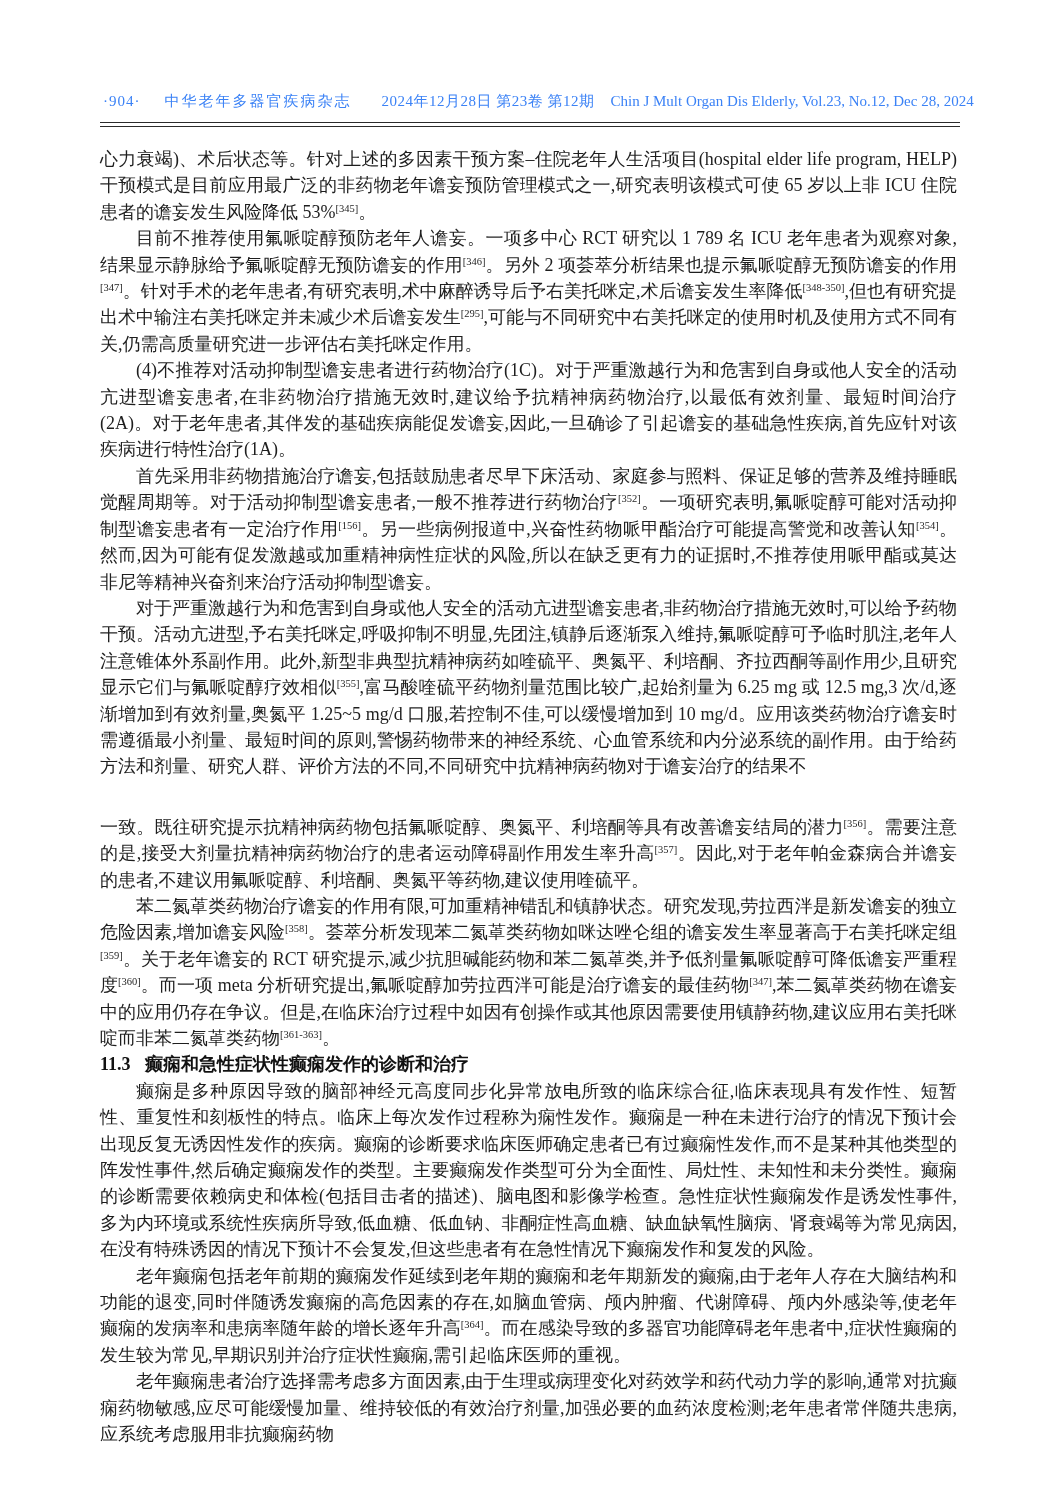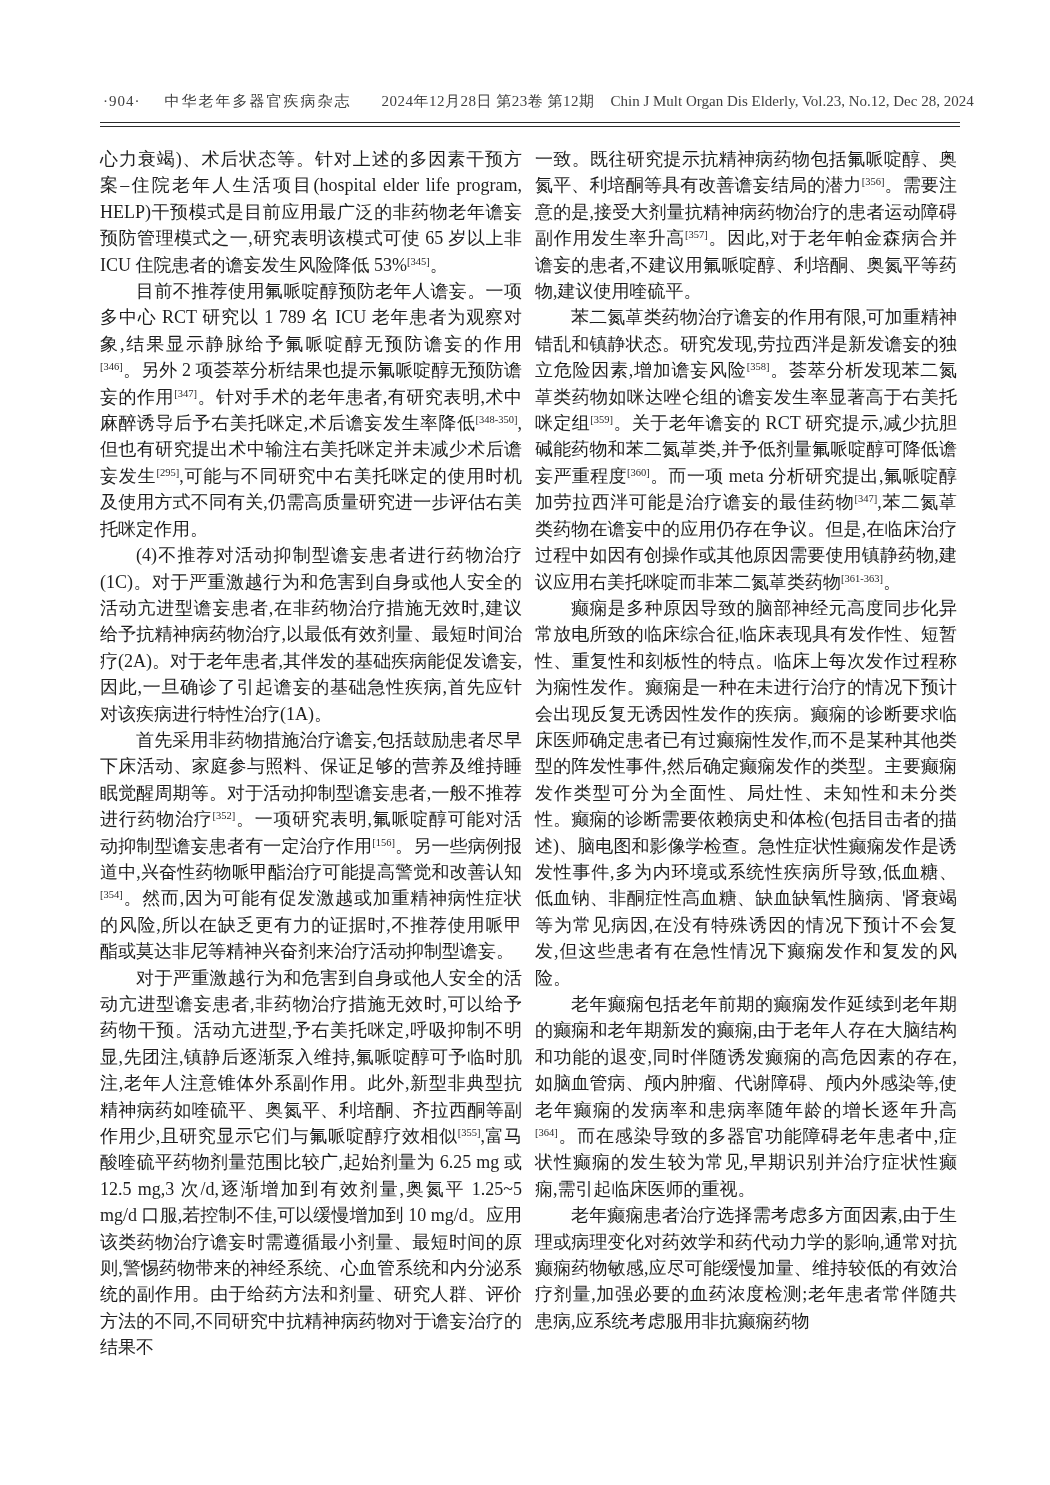--- a/index.html
+++ b/index.html
@@ -9,37 +9,37 @@
     font-family: "Liberation Serif", "DejaVu Serif", serif;
     color: #1e1e1e;
     position: relative;
     overflow: hidden;
   }
   .page { position: absolute; inset: 0; }
 
   .page-header {
     position: absolute; top: 92px; left: 103px; right: 93px;
     display: flex; align-items: baseline;
-    font-size: 15px; white-space: nowrap; color: #404040;
+    font-size: 15px; white-space: nowrap; color: #3b82f6;
   }
   .pg-num { letter-spacing: 1px; }
   .jcn { margin-left: 24px; letter-spacing: 2px; }
   .jiss { margin-left: 30px; letter-spacing: 0.5px; }
   .jen { margin-left: 16px; }
 
   .header-rule {
     position: absolute; top: 122px; left: 100px; right: 90px;
     height: 3px;
     border-top: 1.5px solid #2b2b2b;
     border-bottom: 1.5px solid #2b2b2b;
   }
 
   .content {
     position: absolute; top: 146px; left: 100px; right: 93px;
-    display: flex; gap: 13px;
+    display: flex; gap: 34px; flex-direction: column;
   }
   .col { flex: 1 1 0; min-width: 0; }
 
   .para {
     margin: 0;
     font-size: 18px;
     line-height: 26.4px;
     text-align: justify;
     text-justify: inter-character;
   }
@@ -79,18 +79,19 @@
     <div class="col">
         <p class="para">心力衰竭)、术后状态等。针对上述的多因素干预方案–住院老年人生活项目(hospital elder life program, HELP)干预模式是目前应用最广泛的非药物老年谵妄预防管理模式之一,研究表明该模式可使 65 岁以上非 ICU 住院患者的谵妄发生风险降低 53%<sup class="ref">[345]</sup>。</p>
         <p class="para indent">目前不推荐使用氟哌啶醇预防老年人谵妄。一项多中心 RCT 研究以 1 789 名 ICU 老年患者为观察对象,结果显示静脉给予氟哌啶醇无预防谵妄的作用<sup class="ref">[346]</sup>。另外 2 项荟萃分析结果也提示氟哌啶醇无预防谵妄的作用<sup class="ref">[347]</sup>。针对手术的老年患者,有研究表明,术中麻醉诱导后予右美托咪定,术后谵妄发生率降低<sup class="ref">[348-350]</sup>,但也有研究提出术中输注右美托咪定并未减少术后谵妄发生<sup class="ref">[295]</sup>,可能与不同研究中右美托咪定的使用时机及使用方式不同有关,仍需高质量研究进一步评估右美托咪定作用。</p>
         <p class="para indent">(4)不推荐对活动抑制型谵妄患者进行药物治疗(1C)。对于严重激越行为和危害到自身或他人安全的活动亢进型谵妄患者,在非药物治疗措施无效时,建议给予抗精神病药物治疗,以最低有效剂量、最短时间治疗(2A)。对于老年患者,其伴发的基础疾病能促发谵妄,因此,一旦确诊了引起谵妄的基础急性疾病,首先应针对该疾病进行特性治疗(1A)。</p>
         <p class="para indent">首先采用非药物措施治疗谵妄,包括鼓励患者尽早下床活动、家庭参与照料、保证足够的营养及维持睡眠觉醒周期等。对于活动抑制型谵妄患者,一般不推荐进行药物治疗<sup class="ref">[352]</sup>。一项研究表明,氟哌啶醇可能对活动抑制型谵妄患者有一定治疗作用<sup class="ref">[156]</sup>。另一些病例报道中,兴奋性药物哌甲酯治疗可能提高警觉和改善认知<sup class="ref">[354]</sup>。然而,因为可能有促发激越或加重精神病性症状的风险,所以在缺乏更有力的证据时,不推荐使用哌甲酯或莫达非尼等精神兴奋剂来治疗活动抑制型谵妄。</p>
         <p class="para indent">对于严重激越行为和危害到自身或他人安全的活动亢进型谵妄患者,非药物治疗措施无效时,可以给予药物干预。活动亢进型,予右美托咪定,呼吸抑制不明显,先团注,镇静后逐渐泵入维持,氟哌啶醇可予临时肌注,老年人注意锥体外系副作用。此外,新型非典型抗精神病药如喹硫平、奥氮平、利培酮、齐拉西酮等副作用少,且研究显示它们与氟哌啶醇疗效相似<sup class="ref">[355]</sup>,富马酸喹硫平药物剂量范围比较广,起始剂量为 6.25 mg 或 12.5 mg,3 次/d,逐渐增加到有效剂量,奥氮平 1.25~5 mg/d 口服,若控制不佳,可以缓慢增加到 10 mg/d。应用该类药物治疗谵妄时需遵循最小剂量、最短时间的原则,警惕药物带来的神经系统、心血管系统和内分泌系统的副作用。由于给药方法和剂量、研究人群、评价方法的不同,不同研究中抗精神病药物对于谵妄治疗的结果不</p>
       </div>
     <div class="col">
         <p class="para">一致。既往研究提示抗精神病药物包括氟哌啶醇、奥氮平、利培酮等具有改善谵妄结局的潜力<sup class="ref">[356]</sup>。需要注意的是,接受大剂量抗精神病药物治疗的患者运动障碍副作用发生率升高<sup class="ref">[357]</sup>。因此,对于老年帕金森病合并谵妄的患者,不建议用氟哌啶醇、利培酮、奥氮平等药物,建议使用喹硫平。</p>
         <p class="para indent">苯二氮䓬类药物治疗谵妄的作用有限,可加重精神错乱和镇静状态。研究发现,劳拉西泮是新发谵妄的独立危险因素,增加谵妄风险<sup class="ref">[358]</sup>。荟萃分析发现苯二氮䓬类药物如咪达唑仑组的谵妄发生率显著高于右美托咪定组<sup class="ref">[359]</sup>。关于老年谵妄的 RCT 研究提示,减少抗胆碱能药物和苯二氮䓬类,并予低剂量氟哌啶醇可降低谵妄严重程度<sup class="ref">[360]</sup>。而一项 meta 分析研究提出,氟哌啶醇加劳拉西泮可能是治疗谵妄的最佳药物<sup class="ref">[347]</sup>,苯二氮䓬类药物在谵妄中的应用仍存在争议。但是,在临床治疗过程中如因有创操作或其他原因需要使用镇静药物,建议应用右美托咪啶而非苯二氮䓬类药物<sup class="ref">[361-363]</sup>。</p>
+        <h3 class="section-heading"><span class="heading-num">11.3</span><span>癫痫和急性症状性癫痫发作的诊断和治疗</span></h3>
         <p class="para indent">癫痫是多种原因导致的脑部神经元高度同步化异常放电所致的临床综合征,临床表现具有发作性、短暂性、重复性和刻板性的特点。临床上每次发作过程称为痫性发作。癫痫是一种在未进行治疗的情况下预计会出现反复无诱因性发作的疾病。癫痫的诊断要求临床医师确定患者已有过癫痫性发作,而不是某种其他类型的阵发性事件,然后确定癫痫发作的类型。主要癫痫发作类型可分为全面性、局灶性、未知性和未分类性。癫痫的诊断需要依赖病史和体检(包括目击者的描述)、脑电图和影像学检查。急性症状性癫痫发作是诱发性事件,多为内环境或系统性疾病所导致,低血糖、低血钠、非酮症性高血糖、缺血缺氧性脑病、肾衰竭等为常见病因,在没有特殊诱因的情况下预计不会复发,但这些患者有在急性情况下癫痫发作和复发的风险。</p>
         <p class="para indent">老年癫痫包括老年前期的癫痫发作延续到老年期的癫痫和老年期新发的癫痫,由于老年人存在大脑结构和功能的退变,同时伴随诱发癫痫的高危因素的存在,如脑血管病、颅内肿瘤、代谢障碍、颅内外感染等,使老年癫痫的发病率和患病率随年龄的增长逐年升高<sup class="ref">[364]</sup>。而在感染导致的多器官功能障碍老年患者中,症状性癫痫的发生较为常见,早期识别并治疗症状性癫痫,需引起临床医师的重视。</p>
         <p class="para indent">老年癫痫患者治疗选择需考虑多方面因素,由于生理或病理变化对药效学和药代动力学的影响,通常对抗癫痫药物敏感,应尽可能缓慢加量、维持较低的有效治疗剂量,加强必要的血药浓度检测;老年患者常伴随共患病,应系统考虑服用非抗癫痫药物</p>
       </div>
   </div>
 </div>
 
 </body></html>

